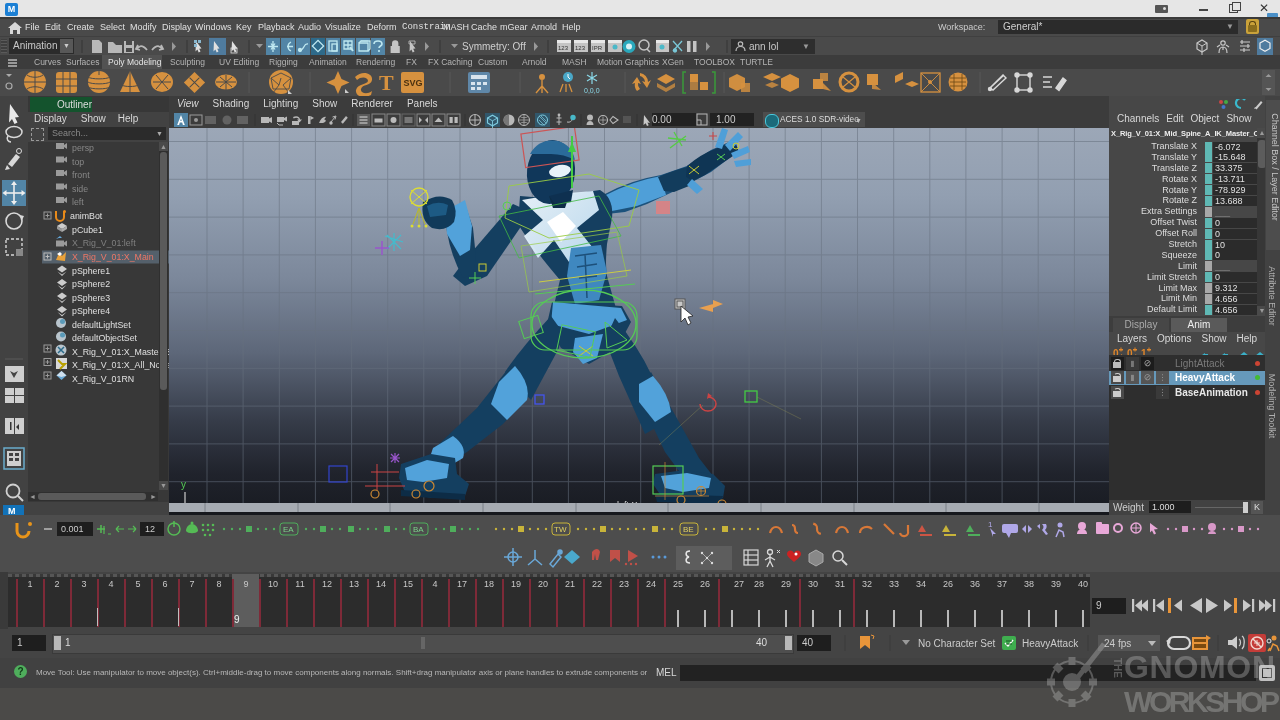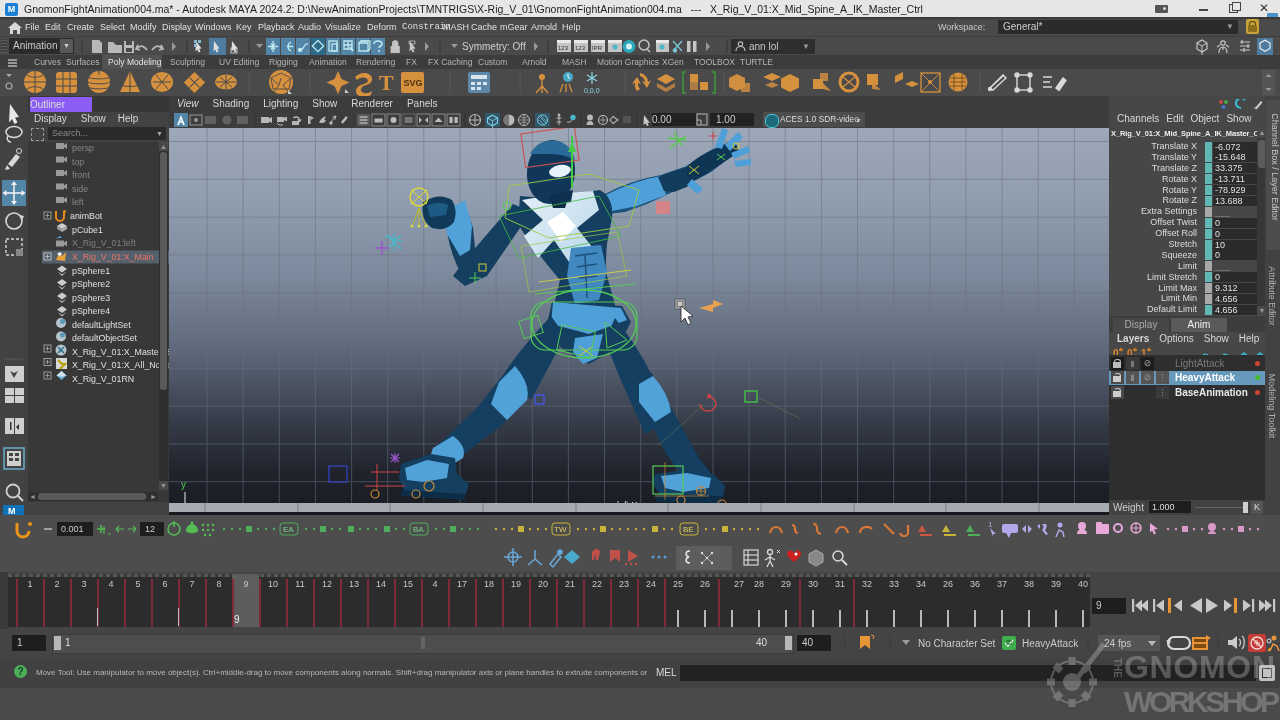--- a/index.html
+++ b/index.html
@@ -39,21 +39,20 @@
   .cbar{position:absolute;left:96px;top:0.5px;width:7px;height:10px;background:#5fb8b4;}
   .cbar.gray{background:#a8a8a8;}
   .cval{position:absolute;left:104px;top:0.5px;width:44px;height:10px;background:#2b2b2b;line-height:10px;font-size:9px;color:#e0e0e0;padding-left:2px;}
   .cval.none{background:none;color:#888;}
 </style>
 </head>
 <body>
 <div id="root">
   <div class="abs" id="titlebar">
     <div class="abs" style="left:5px;top:3px;width:13px;height:13px;background:#1b7fd4;border-radius:2px;color:#fff;font-size:9px;font-weight:bold;text-align:center;line-height:13px;">M</div>
-    <div class="abs" style="left:24px;top:0;">GnomonFightAnimation004.ma* - Autodesk MAYA 2024.2: D:\NewAnimationProjects\TMNTRIGS\X-Rig_V_01\GnomonFightAnimation004.ma&nbsp;&nbsp;&nbsp;---&nbsp;&nbsp;&nbsp;X_Rig_V_01:X_Mid_Spine_A_IK_Master_Ctrl</div>
     <div class="abs" style="left:1155px;top:5px;width:13px;height:8px;background:#555;border-radius:1px;">
         <div class="abs" style="left:8px;top:2px;width:3px;height:3px;background:#ddd;border-radius:50%;"></div>
       </div>
     <div class="abs" style="left:1199px;top:9px;width:9px;height:1.5px;background:#444;"></div>
     <div class="abs" style="left:1229px;top:4px;width:7px;height:7px;border:1px solid #444;"></div>
     <div class="abs" style="left:1232px;top:2px;width:7px;height:7px;border:1px solid #444;background:#e6e6e6;"></div>
     <div class="abs" style="left:1259px;top:1px;font-size:12px;color:#333;line-height:15px;">✕</div>
     <div class="abs" style="left:1267px;top:13px;width:11px;height:6px;background:#4a90c8;border-radius:1px;"></div>
     <div class="abs" style="left:0;top:16.5px;width:1280px;height:2.5px;background:#3a3a3a;"></div>
   </div>
@@ -398,21 +397,21 @@
           </g>
       </g>
       <circle cx="13" cy="395" r="6.5" fill="none" stroke="#d0d0d0" stroke-width="1.8"></circle>
       <line x1="18" y1="400" x2="23" y2="405" stroke="#d0d0d0" stroke-width="2"></line>
       <rect x="3" y="409" width="21" height="10" fill="#1272b8"></rect>
       <text x="8" y="418" font-size="9" fill="#ffffff" font-weight="bold">M</text>
     </svg>
   </div>
   <div class="abs" id="outliner">
     <div class="abs" style="left:0;top:0;width:141px;height:16px;background:#373737;">
-      <div class="abs" style="left:2px;top:1px;width:62px;height:15px;background:#8b5cf6;color:#dddddd;font-size:10px;line-height:15px;text-align:left;">Outliner</div>
+      <div class="abs" style="left:2px;top:1px;width:62px;height:15px;background:#14532d;color:#dddddd;font-size:10px;line-height:15px;text-align:right;">Outliner</div>
     </div>
     <div class="abs" style="left:0;top:16px;width:141px;height:14px;color:#d8d8d8;font-size:10px;line-height:14px;">
       <span style="padding-left:6px;">Display</span><span style="padding-left:14px;">Show</span><span style="padding-left:12px;">Help</span>
     </div>
     <div class="abs" style="left:0;top:31px;width:141px;height:14px;">
       <div class="abs" style="left:3px;top:1px;width:11px;height:11px;border:1px dashed #999;"></div>
       <div class="abs" style="left:20px;top:0;width:118px;height:13px;background:#2b2b2b;color:#888;font-size:9px;line-height:13px;"><span style="padding-left:4px;">Search...</span><span class="abs" style="right:3px;top:0;color:#aaa;font-size:7px;">▼</span></div>
     </div>
     <div class="abs" style="left:0;top:46px;width:141px;height:360px;background:#383838;">
       <svg class="abs" style="left:0;top:0" width="150" height="360" viewBox="0 0 150 360">
@@ -911,21 +910,21 @@
       <div class="abs" style="left:0;top:0;width:10px;height:10px;background:#4a4a4a;color:#999;font-size:7px;text-align:center;line-height:10px;">▲</div>
       <div class="abs" style="left:1px;top:12px;width:8px;height:28px;background:#5c5c5c;border-radius:3px;"></div>
       <div class="abs" style="left:0;bottom:0;width:10px;height:10px;background:#4a4a4a;color:#999;font-size:7px;text-align:center;line-height:10px;">▼</div>
     </div>
 
     <div class="abs" style="left:0;top:220px;width:156px;height:16px;background:#3d3d3d;">
       <div class="abs" style="left:4px;top:2px;width:56px;height:14px;background:#474747;color:#aaa;font-size:10px;text-align:center;line-height:14px;">Display</div>
       <div class="abs" style="left:62px;top:2px;width:56px;height:14px;background:#5a5a5a;color:#eee;font-size:10px;text-align:center;line-height:14px;">Anim</div>
     </div>
     <div class="abs" style="left:0;top:236px;width:156px;height:14px;color:#d8d8d8;font-size:10px;line-height:14px;">
-      <span style="padding-left:8px;font-weight:bold;">Layers</span><span style="padding-left:10px;">Options</span><span style="padding-left:10px;">Show</span><span style="padding-left:10px;">Help</span>
+      <span style="padding-left:8px;">Layers</span><span style="padding-left:10px;">Options</span><span style="padding-left:10px;">Show</span><span style="padding-left:10px;">Help</span>
     </div>
     <div class="abs" style="left:0;top:250px;width:156px;height:15px;">
       <svg class="abs" style="left:0;top:0" width="156" height="15" viewBox="0 0 156 15">
         <g font-size="10" font-weight="bold" fill="#e0862a">
           <text x="4" y="11">0</text>
             <text x="18" y="11">0</text>
             <text x="32" y="11">1</text>
         </g>
         <g fill="#e0862a">
             <path d="M10 3h4v1.5h-4z M11.5 1.5h1v4h-1z"></path>

